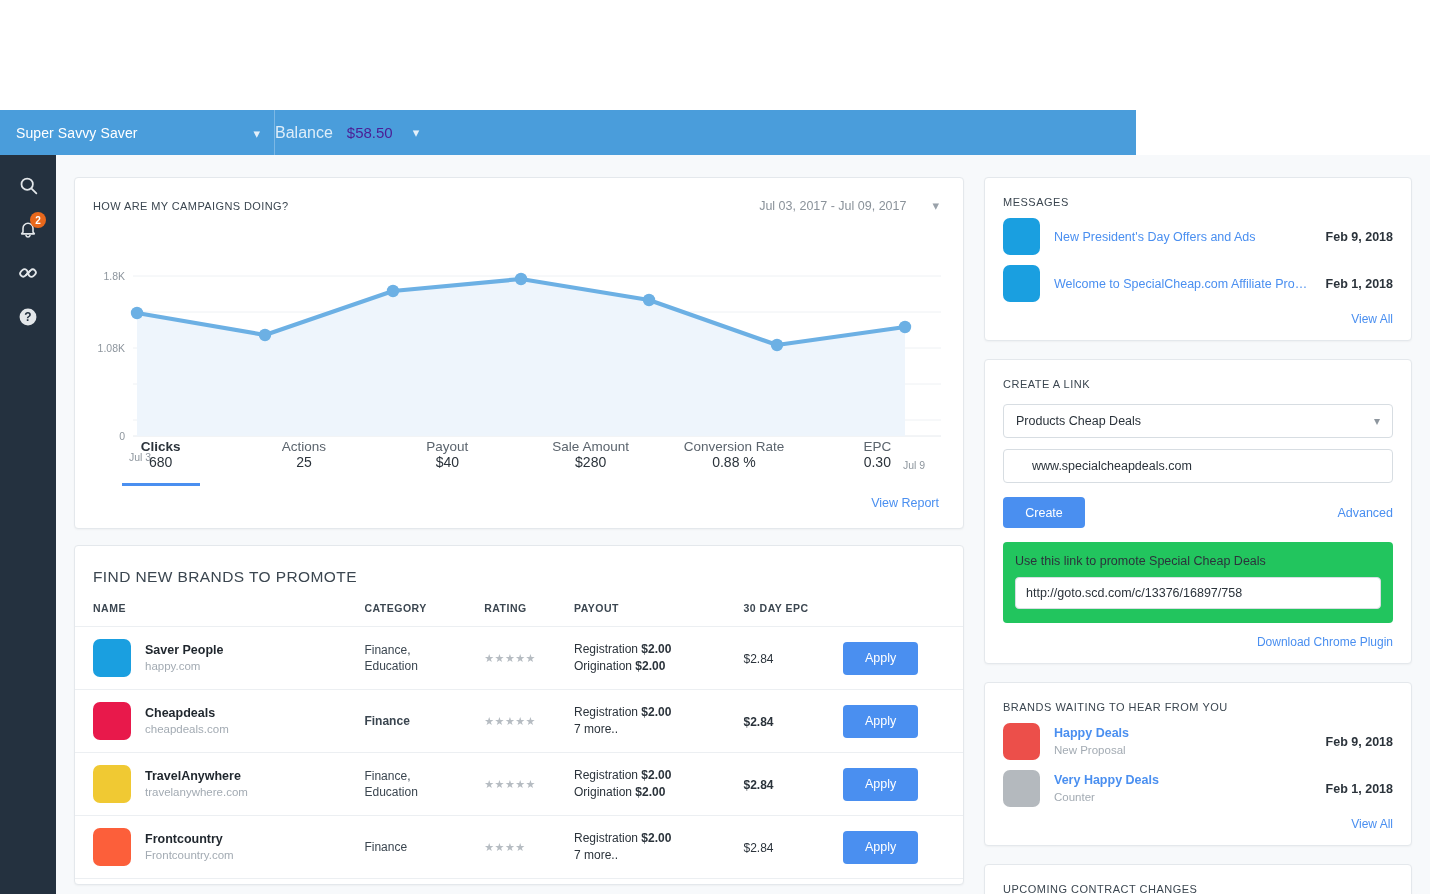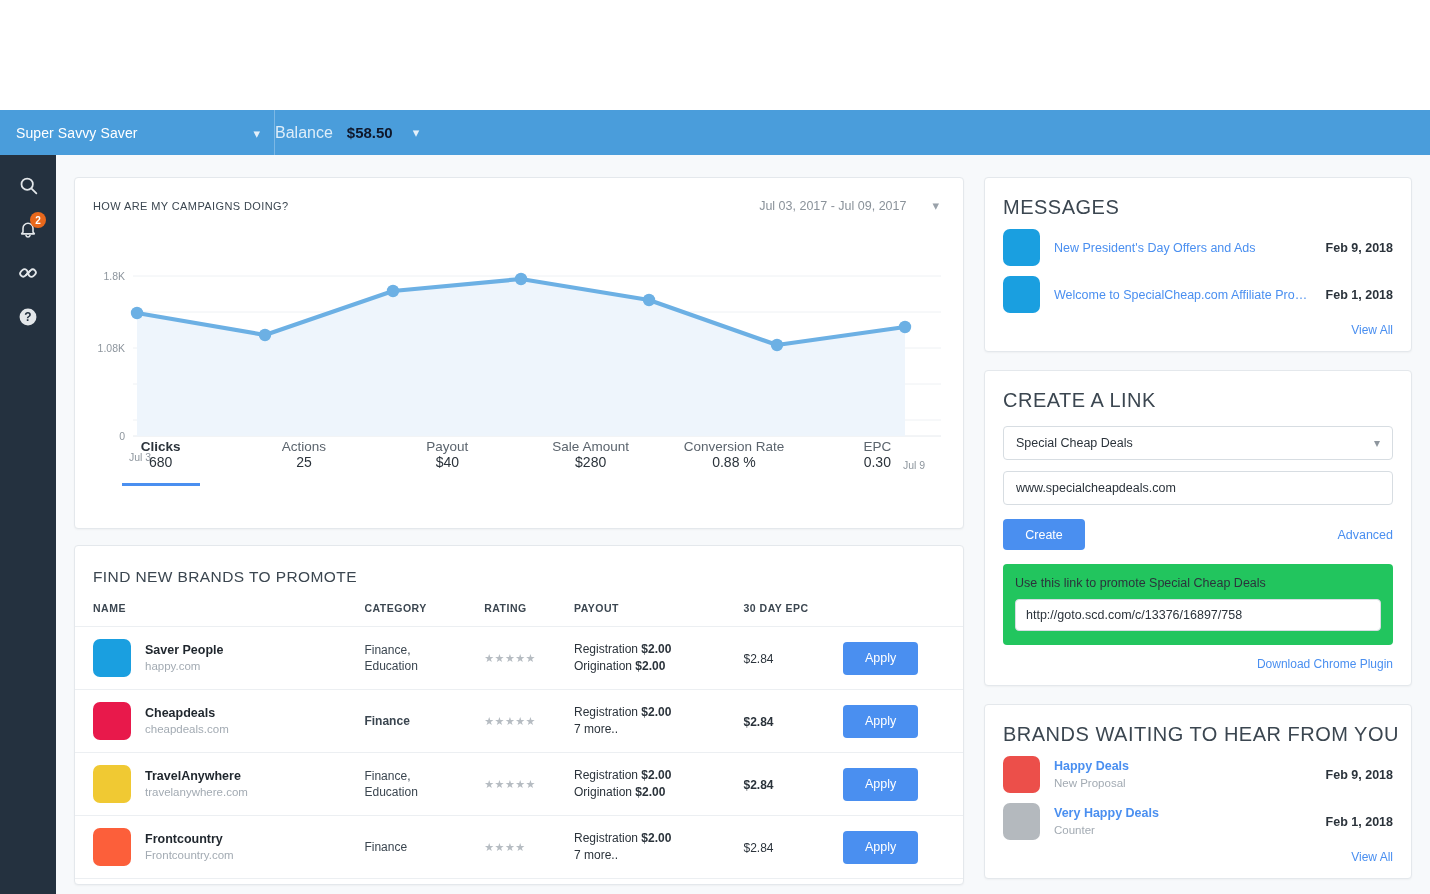--- a/index.html
+++ b/index.html
@@ -20,21 +20,21 @@
   }
   .corner-mask::after {
     content: ""; position: absolute; top: 0; right: 0;
     width: 52px; height: 52px; border-radius: 50%;
     box-shadow: 0 0 0 60px #ffffff;
   }
 
   
   .topbar {
     position: absolute; left: 0; top: 110px;
-    width: 1430px; height: 45px;
+    width: 1136px; height: 45px;
     background: #4a9ddb;
     display: flex; align-items: stretch;
     z-index: 20;
   }
   .acct-select {
     width: 275px; height: 45px;
     display: flex; align-items: center;
     padding: 0 16px;
     border-right: 1px solid rgba(255,255,255,0.28);
     position: relative;
@@ -63,21 +63,21 @@
   .navtab.active::after {
     content: ""; position: absolute;
     left: 0; right: 0; bottom: 0; height: 3px;
     background: #ffffff;
   }
   .balance-wrap {
     display: flex; align-items: center; gap: 14px;
     padding: 0 22px 0 0; margin-right: 6px;
   }
   .balance-label { color: rgba(255,255,255,.82); font-size: 16px; }
-  .balance-amount { color: #0f172a; font-size: 15px; font-weight: bold; }
+  .balance-amount { color: #4c1d95; font-size: 15px; font-weight: normal; }
   .balance-caret { color: rgba(255,255,255,.85); font-size: 13px; margin-left: 6px; }
 
   
   .rail {
     position: absolute; left: 0; top: 155px;
     width: 56px; height: 739px;
     background: #24313f;
     z-index: 18;
   }
   .rail-item {
@@ -200,21 +200,21 @@
     background: #4a8ff0; color: #ffffff;
     font-size: 12.5px; border-radius: 4px;
     border: none; cursor: pointer;
     font-family: "Liberation Sans", sans-serif;
   }
 
   
   .rightcol { position: absolute; left: 928px; top: 22px; width: 428px; }
   .panel { margin-bottom: 18px; padding: 0; }
   .panel-title {
-    font-size: 20px; color: #3b4650; letter-spacing: .5px;
+    font-size: 11px; color: #3b4650; letter-spacing: .5px;
     padding: 18px 0 0 18px;
   }
   .msg-row {
     display: flex; align-items: center;
     padding: 10px 18px 0 18px; gap: 14px;
   }
   .msg-ico { width: 37px; height: 37px; border-radius: 7px; flex: none; background: #1a9fe0; }
   .msg-sub { flex: 1; font-size: 12.5px; color: #4a8ff0; white-space: nowrap; overflow: hidden; text-overflow: ellipsis; }
   .msg-date { font-size: 12.5px; color: #2b333b; font-weight: bold; white-space: nowrap; }
   .view-all {
@@ -228,21 +228,21 @@
     position: relative; width: 100%; height: 34px;
     border: 1px solid #d7dde2; border-radius: 4px;
     display: flex; align-items: center; padding: 0 12px;
     font-size: 12.5px; color: #2b333b; background: #fff;
     margin-bottom: 11px;
   }
   .select-caret { position: absolute; right: 12px; color: #8e969e; font-size: 12px; }
   .text-box {
     width: 100%; height: 34px;
     border: 1px solid #d7dde2; border-radius: 4px;
-    padding: 0 12px; font-size: 12.5px; color: #2b333b;
+    padding: 0 28px; font-size: 12.5px; color: #2b333b;
     background: #fff; font-family: "Liberation Sans", sans-serif;
   }
   .cl-actions {
     display: flex; align-items: center; justify-content: space-between;
     margin-top: 14px;
   }
   .create-btn {
     width: 82px; height: 31px; background: #4a8ff0; color: #fff;
     border: none; border-radius: 4px; font-size: 12.5px;
     cursor: pointer; font-family: "Liberation Sans", sans-serif;
@@ -390,20 +390,21 @@
         <div class="metric">
           <div class="metric-label">Conversion Rate</div>
           <div class="metric-value">0.88 %</div>
         </div>
         <div class="metric">
           <div class="metric-label">EPC</div>
           <div class="metric-value">0.30</div>
         </div>
       </div>
 
+      <div class="view-report">View Report</div>
     </div>
 
     <div class="card brands">
       <div class="brands-title">FIND NEW BRANDS TO PROMOTE</div>
       <table class="btable">
         <thead>
           <tr>
             <th class="c-name">NAME</th>
             <th class="c-cat">CATEGORY</th>
             <th class="c-rate">RATING</th>
@@ -535,21 +536,21 @@
           <div class="msg-sub">Welcome to SpecialCheap.com Affiliate Pro…</div>
           <div class="msg-date">Feb 1, 2018</div>
         </div>
         <div class="view-all">View All</div>
       </div>
 
       <div class="card panel">
         <div class="panel-title">CREATE A LINK</div>
         <div class="cl-body">
           <div class="select-box">
-            <span>Special Cheap Deals</span>
+            <span>Products Cheap Deals</span>
             <span class="select-caret">▾</span>
           </div>
           <input class="text-box" type="text" value="www.specialcheapdeals.com" style="">
           <div class="cl-actions">
             <button class="create-btn">Create</button>
             <span class="adv-link">Advanced</span>
           </div>
           <div class="promo-box">
             <div class="promo-label">Use this link to promote Special Cheap Deals</div>
             <input class="promo-input" type="text" value="http://goto.scd.com/c/13376/16897/758" style="">

